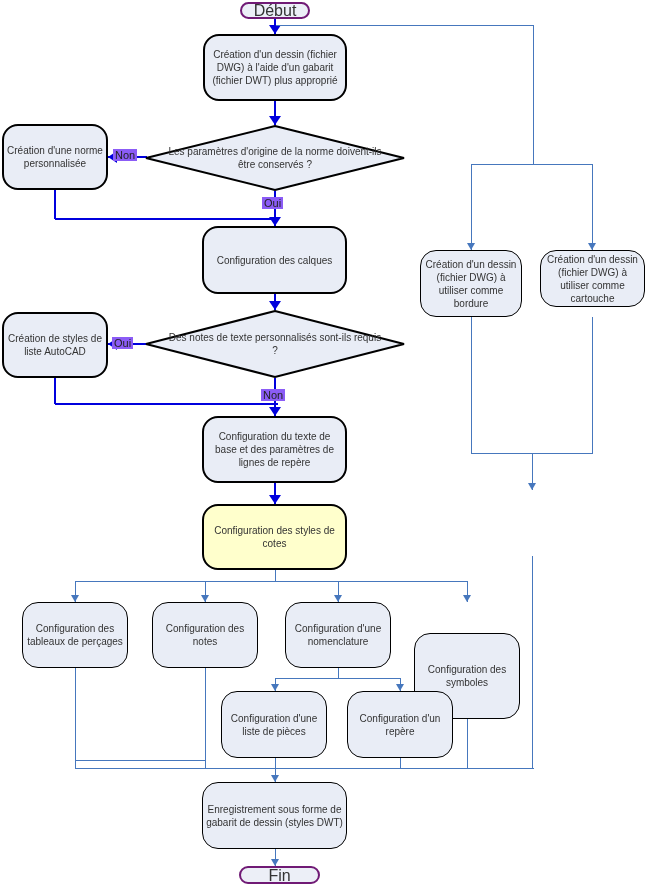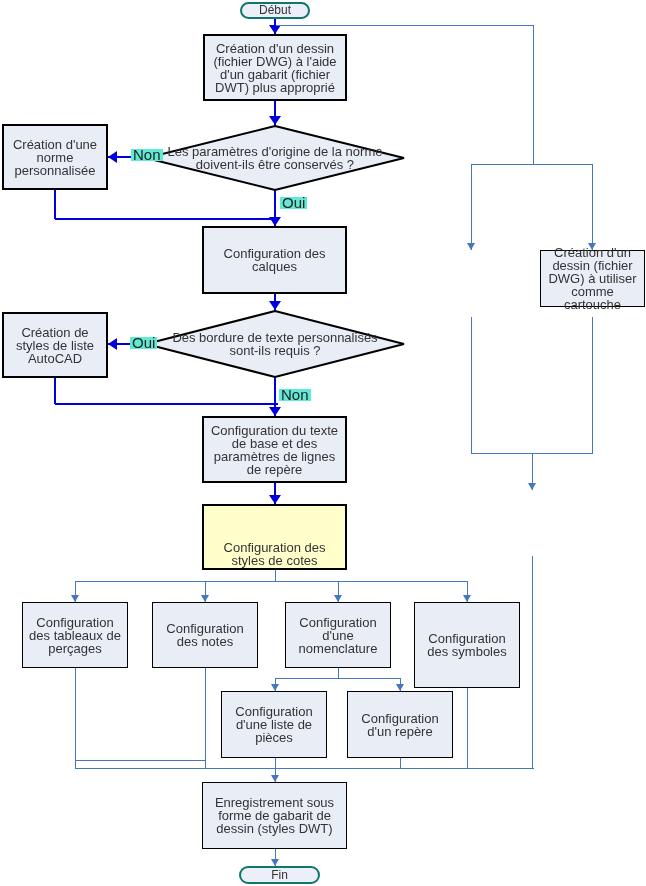--- a/index.html
+++ b/index.html
@@ -3,37 +3,37 @@
 <meta charset="utf-8">
 <style>
   html,body{margin:0;padding:0;background:#ffffff;}
   #canvas{
     position:relative;width:646px;height:886px;background:#ffffff;overflow:hidden;
     font-family:"Liberation Sans","DejaVu Sans",sans-serif;
   }
   .node{
     position:absolute;display:flex;align-items:center;justify-content:center;
     box-sizing:border-box;text-align:center;color:#333333;
-    font-size:13px;line-height:13px;
+    font-size:10px;line-height:13px;border-radius:16px;
   }
   .node .lbl{display:block;padding:1px 3px;}
   .box{background:#E9EDF6;border:1px solid #000000;}
   .box.main{border-width:2px;}
-  .box.highlight{background:#FFFFCC;border-width:2px;align-items:flex-end;}
-  .capsule{background:#ECEFF7;border:2px solid #0f766e;border-radius:10px;font-size:12px;}
+  .box.highlight{background:#FFFFCC;border-width:2px;}
+  .capsule{background:#ECEFF7;border:2px solid #701a75;border-radius:10px;font-size:16px;}
   .diamond{background:transparent;border:none;}
   .diamond svg{position:absolute;left:0;top:0;}
   .diamond .lbl{position:relative;width:84%;z-index:2;}
   .seg{position:absolute;}
   .seg.main{background:#0000DD;}
   .seg.secondary{background:#4677BD;}
   .arrow{position:absolute;width:0;height:0;}
   .flowlabel{
-    position:absolute;color:#222222;font-size:15px;line-height:12px;
-    background:#5eead4;padding:0 2px;z-index:3;margin-left:18px;
+    position:absolute;color:#222222;font-size:11px;line-height:12px;
+    background:#8b5cf6;padding:0 2px;z-index:3;
   }
 </style>
 </head>
 <body>
 
 <div id="canvas">
     <div class="seg main" style="left: 274px; top: 19px; width: 2px; height: 15px;"></div>
     <div class="arrow" style="left: 269px; top: 25px; border-left: 6px solid transparent; border-right: 6px solid transparent; border-top: 9px solid rgb(0, 0, 221);"></div>
     <div class="seg main" style="left: 274px; top: 101px; width: 2px; height: 24px;"></div>
     <div class="arrow" style="left: 269px; top: 116px; border-left: 6px solid transparent; border-right: 6px solid transparent; border-top: 9px solid rgb(0, 0, 221);"></div>
@@ -104,48 +104,51 @@
         <polygon points="130,1 259,33 130,65 1,33" fill="#E9EDF6" stroke="#000000" stroke-width="2"></polygon>
       </svg>
       <span class="lbl">Les paramètres d'origine de la norme doivent-ils être conservés ?</span>
     </div>
     <div class="node box main" style="left: 202px; top: 226px; width: 145px; height: 68px;">
       <span class="lbl">Configuration des calques</span>
     </div>
     <div class="node box main" style="left: 2px; top: 124px; width: 106px; height: 66px;">
       <span class="lbl">Création d'une norme personnalisée</span>
     </div>
+    <div class="node box " style="left: 420px; top: 250px; width: 102px; height: 67px;">
+      <span class="lbl">Création d'un dessin (fichier DWG) à utiliser comme bordure</span>
+    </div>
     <div class="node box " style="left: 540px; top: 250px; width: 105px; height: 57px;">
       <span class="lbl">Création d'un dessin (fichier DWG) à utiliser comme cartouche</span>
     </div>
     <div class="node diamond" style="left: 145px; top: 310px; width: 260px; height: 68px;">
       <svg width="260" height="68">
         <polygon points="130,1 259,34 130,67 1,34" fill="#E9EDF6" stroke="#000000" stroke-width="2"></polygon>
       </svg>
-      <span class="lbl">Des bordure de texte personnalisés sont-ils requis ?</span>
+      <span class="lbl">Des notes de texte personnalisés sont-ils requis ?</span>
     </div>
     <div class="node box main" style="left: 2px; top: 312px; width: 106px; height: 66px;">
       <span class="lbl">Création de styles de liste AutoCAD</span>
     </div>
     <div class="node box main" style="left: 202px; top: 416px; width: 145px; height: 67px;">
       <span class="lbl">Configuration du texte de base et des paramètres de lignes de repère</span>
     </div>
     <div class="node box highlight" style="left: 202px; top: 504px; width: 145px; height: 66px;">
       <span class="lbl">Configuration des styles de cotes</span>
     </div>
     <div class="node box " style="left: 22px; top: 602px; width: 106px; height: 66px;">
       <span class="lbl">Configuration des tableaux de perçages</span>
     </div>
     <div class="node box " style="left: 152px; top: 602px; width: 106px; height: 66px;">
       <span class="lbl">Configuration des notes</span>
     </div>
     <div class="node box " style="left: 285px; top: 602px; width: 106px; height: 66px;">
       <span class="lbl">Configuration d'une nomenclature</span>
     </div>
-    <div class="node box " style="left: 414px; top: 602px; width: 106px; height: 86px;">
+    <div class="node box " style="left: 414px; top: 633px; width: 106px; height: 86px;">
       <span class="lbl">Configuration des symboles</span>
     </div>
     <div class="node box " style="left: 221px; top: 691px; width: 106px; height: 67px;">
       <span class="lbl">Configuration d'une liste de pièces</span>
     </div>
     <div class="node box " style="left: 347px; top: 691px; width: 106px; height: 67px;">
       <span class="lbl">Configuration d'un repère</span>
     </div>
     <div class="node box " style="left: 202px; top: 782px; width: 145px; height: 67px;">
       <span class="lbl">Enregistrement sous forme de gabarit de dessin (styles DWT)</span>

